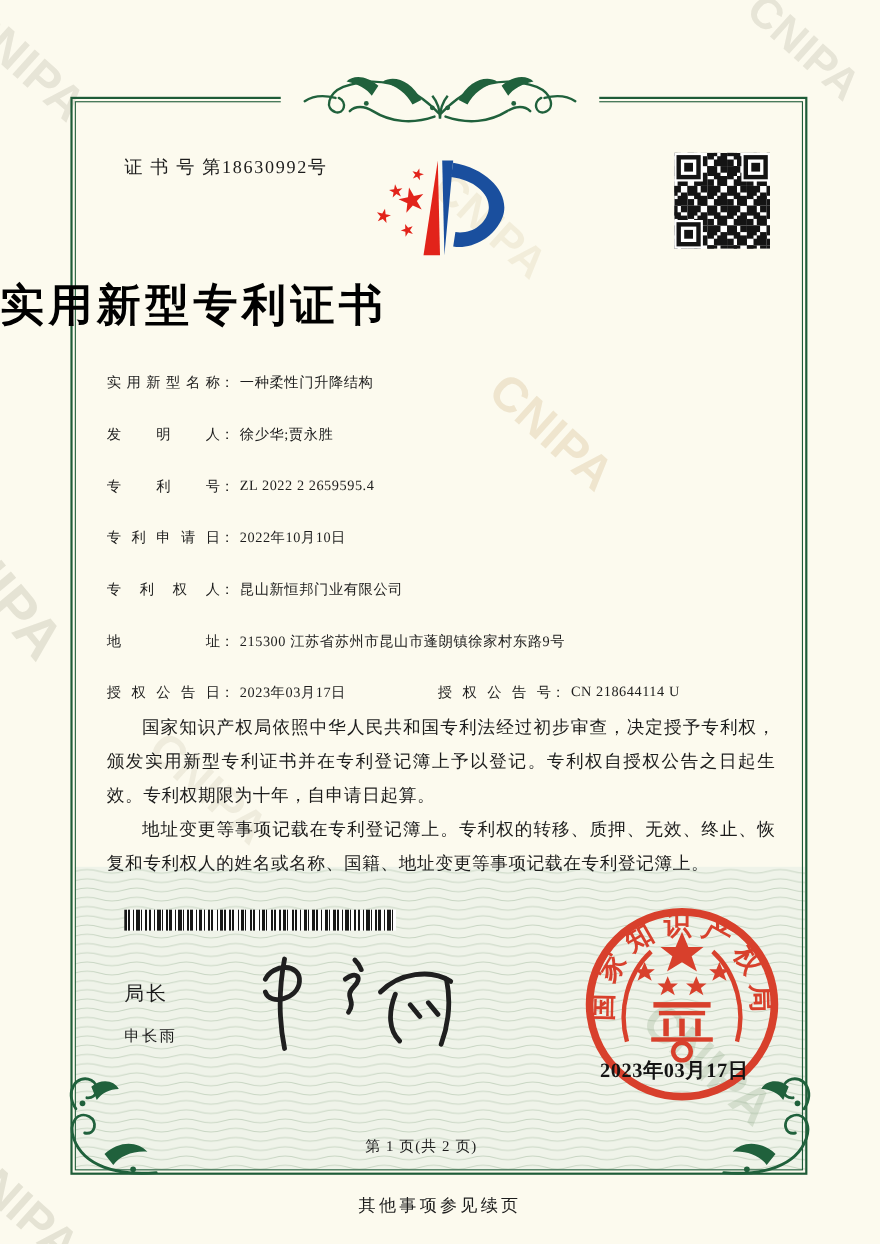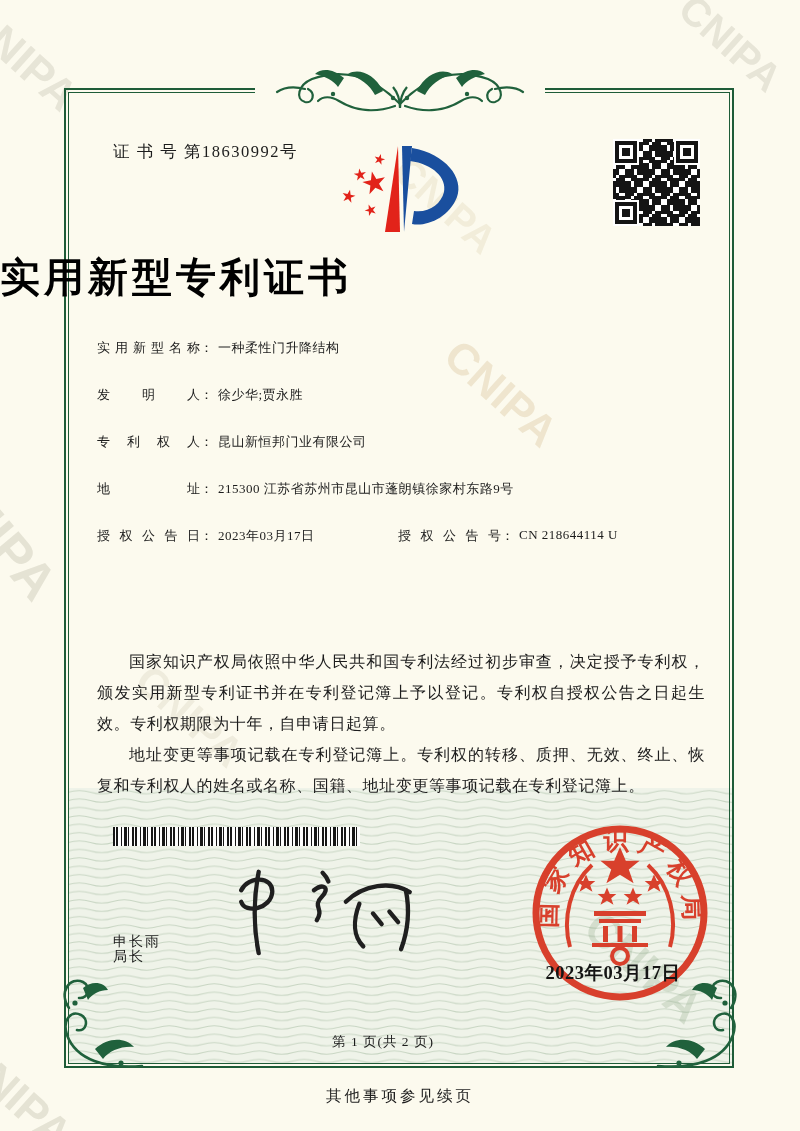--- a/index.html
+++ b/index.html
@@ -40,21 +40,21 @@
   .grantpair{position:absolute;left:301px;top:0;white-space:nowrap;}
   
   .paras{position:absolute;left:97px;top:646px;width:608px;z-index:4;font-size:16px;
          line-height:31px;text-align:justify;letter-spacing:.6px;}
   .paras p{margin:0;text-indent:2em;}
   
   .barcode{position:absolute;left:113px;top:827px;width:247px;height:19px;z-index:4;
     background:repeating-linear-gradient(90deg,#161616 0 2px,#fdfdfd 2px 3px,#161616 3px 5px,
       #fdfdfd 5px 8px,#161616 8px 9px,#fdfdfd 9px 11px,#161616 11px 14px,#fdfdfd 14px 15px,
       #161616 15px 16px,#fdfdfd 16px 19px);}
-  .signer-title{position:absolute;left:113px;top:948px;font-size:14px;letter-spacing:2px;z-index:4;}
+  .signer-title{position:absolute;left:113px;top:891px;font-size:18px;letter-spacing:2px;z-index:4;}
   .signer-name{position:absolute;left:113px;top:933px;font-size:14px;letter-spacing:2px;z-index:4;}
   .sig{position:absolute;left:228px;top:866px;width:195px;height:92px;z-index:4;}
   .seal{position:absolute;left:525px;top:818px;width:190px;height:190px;z-index:4;}
   .seal-date{position:absolute;left:8px;top:142px;width:160px;text-align:center;font-size:18.5px;
              font-weight:600;color:#141414;letter-spacing:.5px;}
   .pagenum{position:absolute;left:0;top:1033px;width:100%;text-align:center;font-size:13.5px;
            letter-spacing:1px;z-index:4;transform:translateX(-17px);}
   .contnote{position:absolute;left:0;top:1086px;width:100%;text-align:center;font-size:15.5px;
             letter-spacing:3px;z-index:4;}
 </style>
@@ -139,20 +139,26 @@
 </div>
 
 <div class="title">实用新型专利证书</div>
 
 <div class="fields">
   <div class="fieldrow">
     <span class="flabel">实用新型名称</span><span class="fcolon">：</span><span class="fvalue">一种柔性门升降结构</span>
   </div>
   <div class="fieldrow">
     <span class="flabel">发明人</span><span class="fcolon">：</span><span class="fvalue">徐少华;贾永胜</span>
+  </div>
+  <div class="fieldrow">
+    <span class="flabel">专利号</span><span class="fcolon">：</span><span class="fvalue">ZL 2022 2 2659595.4</span>
+  </div>
+  <div class="fieldrow">
+    <span class="flabel">专利申请日</span><span class="fcolon">：</span><span class="fvalue">2022年10月10日</span>
   </div>
   <div class="fieldrow">
     <span class="flabel">专利权人</span><span class="fcolon">：</span><span class="fvalue">昆山新恒邦门业有限公司</span>
   </div>
   <div class="fieldrow">
     <span class="flabel">地址</span><span class="fcolon">：</span><span class="fvalue">215300 江苏省苏州市昆山市蓬朗镇徐家村东路9号</span>
   </div>
   <div class="fieldrow">
     <span class="flabel">授权公告日</span><span class="fcolon">：</span><span class="fvalue">2023年03月17日</span>
     <span class="grantpair">

